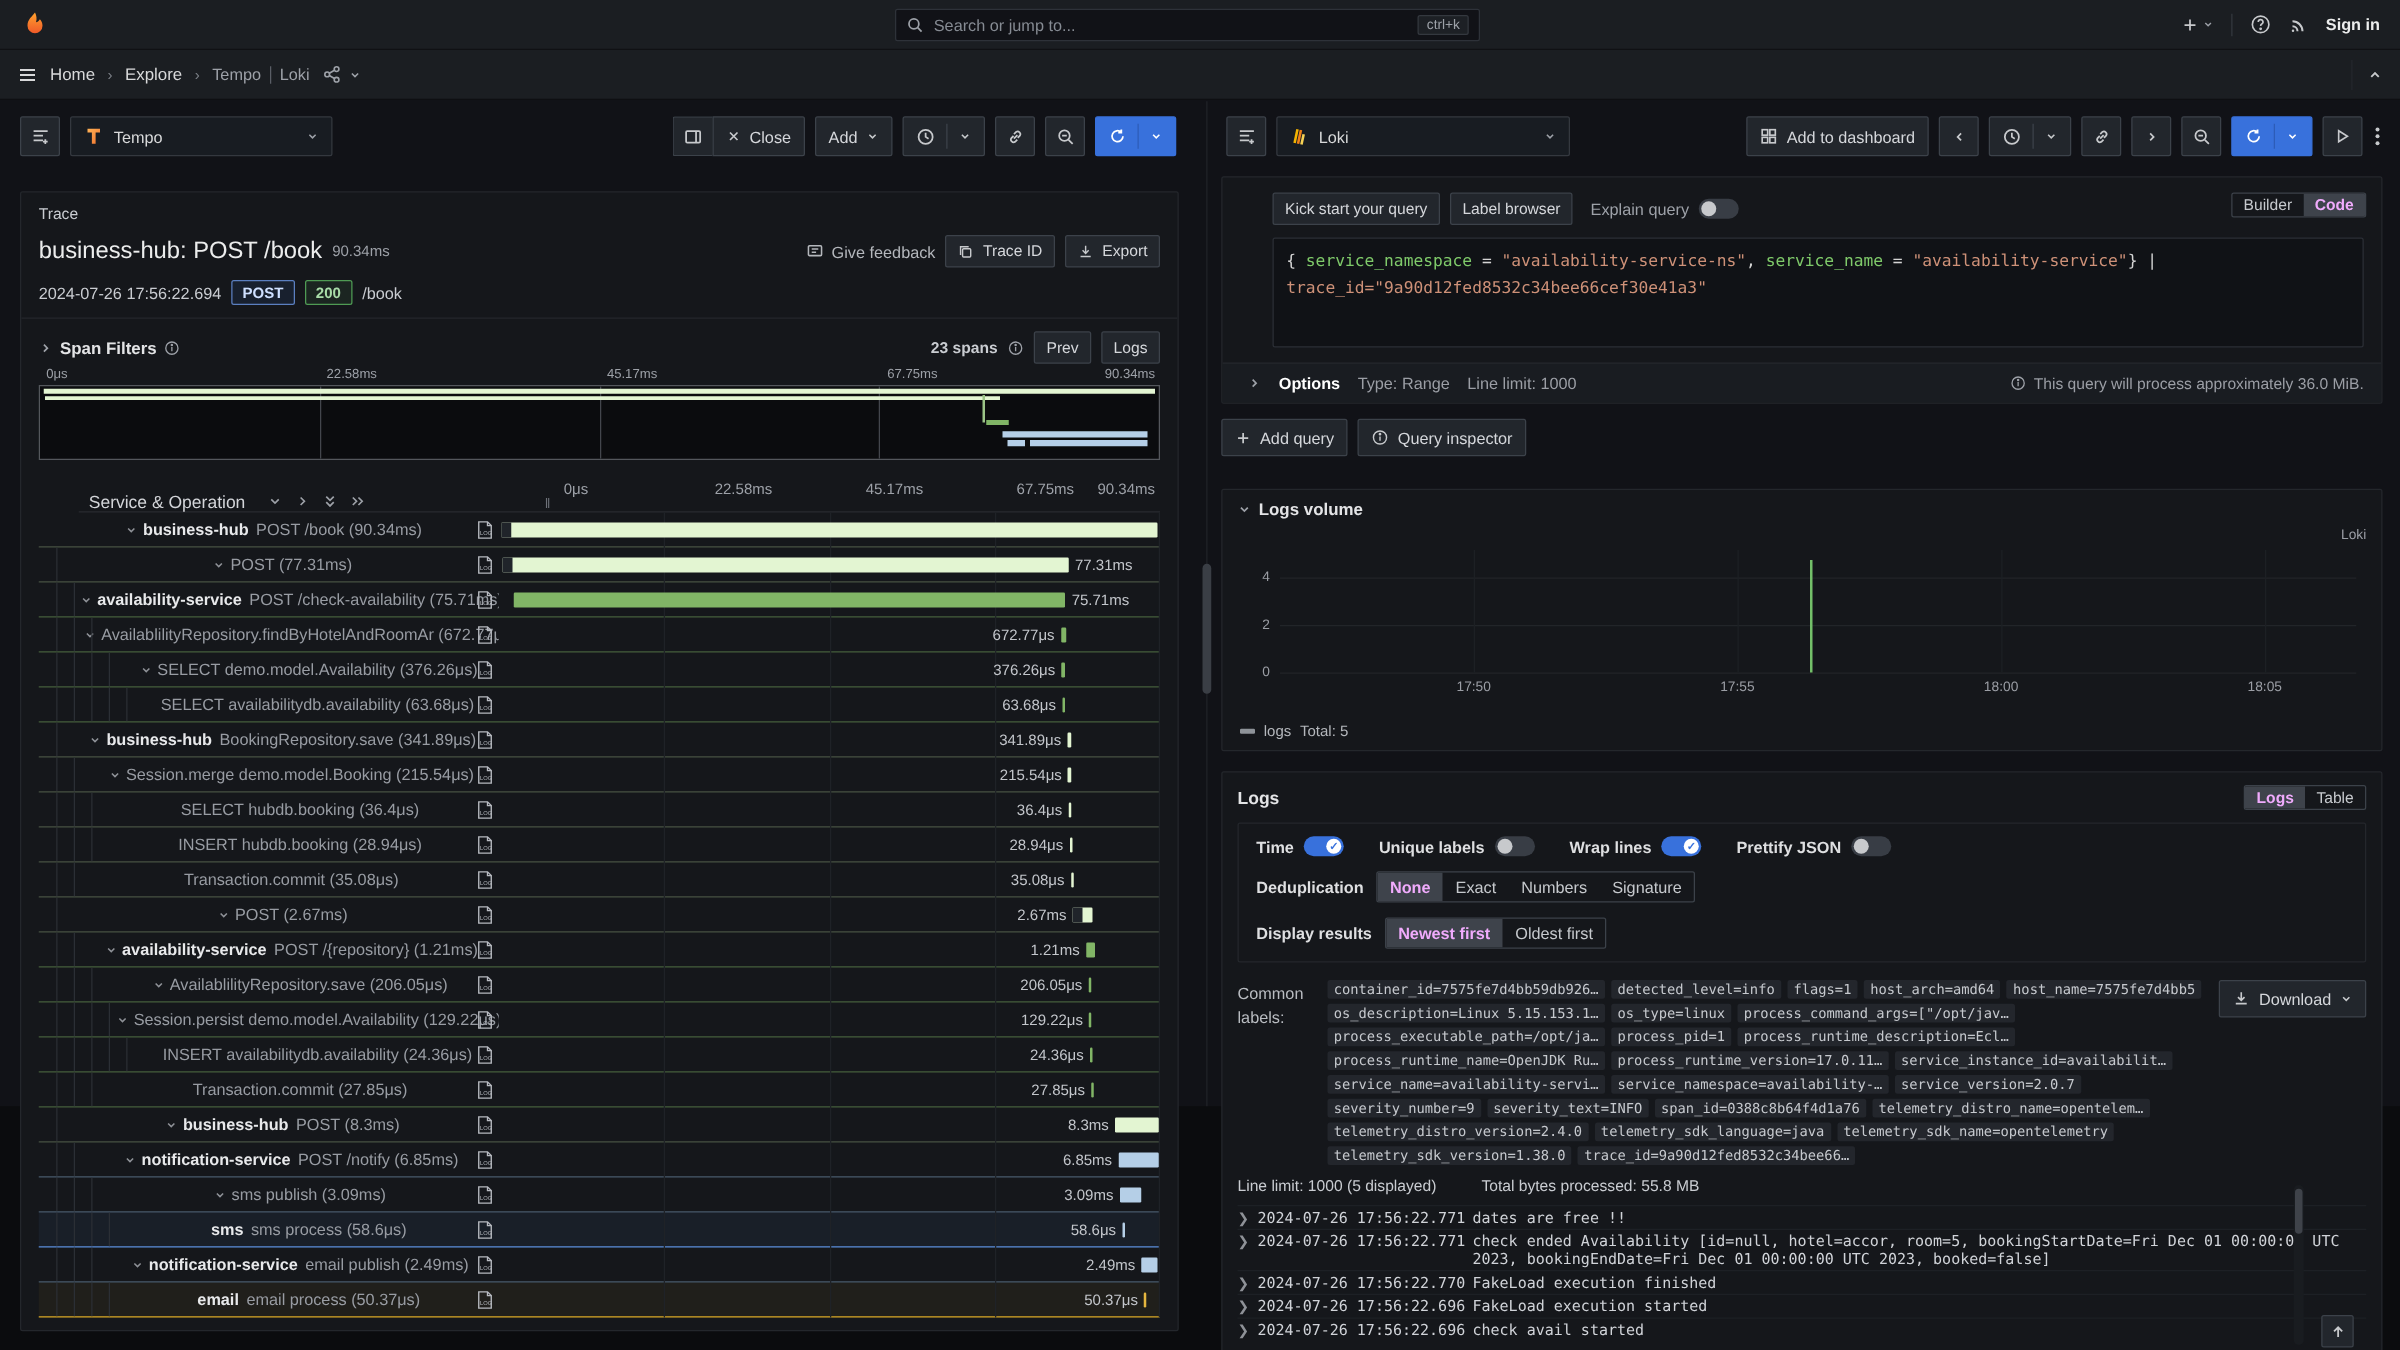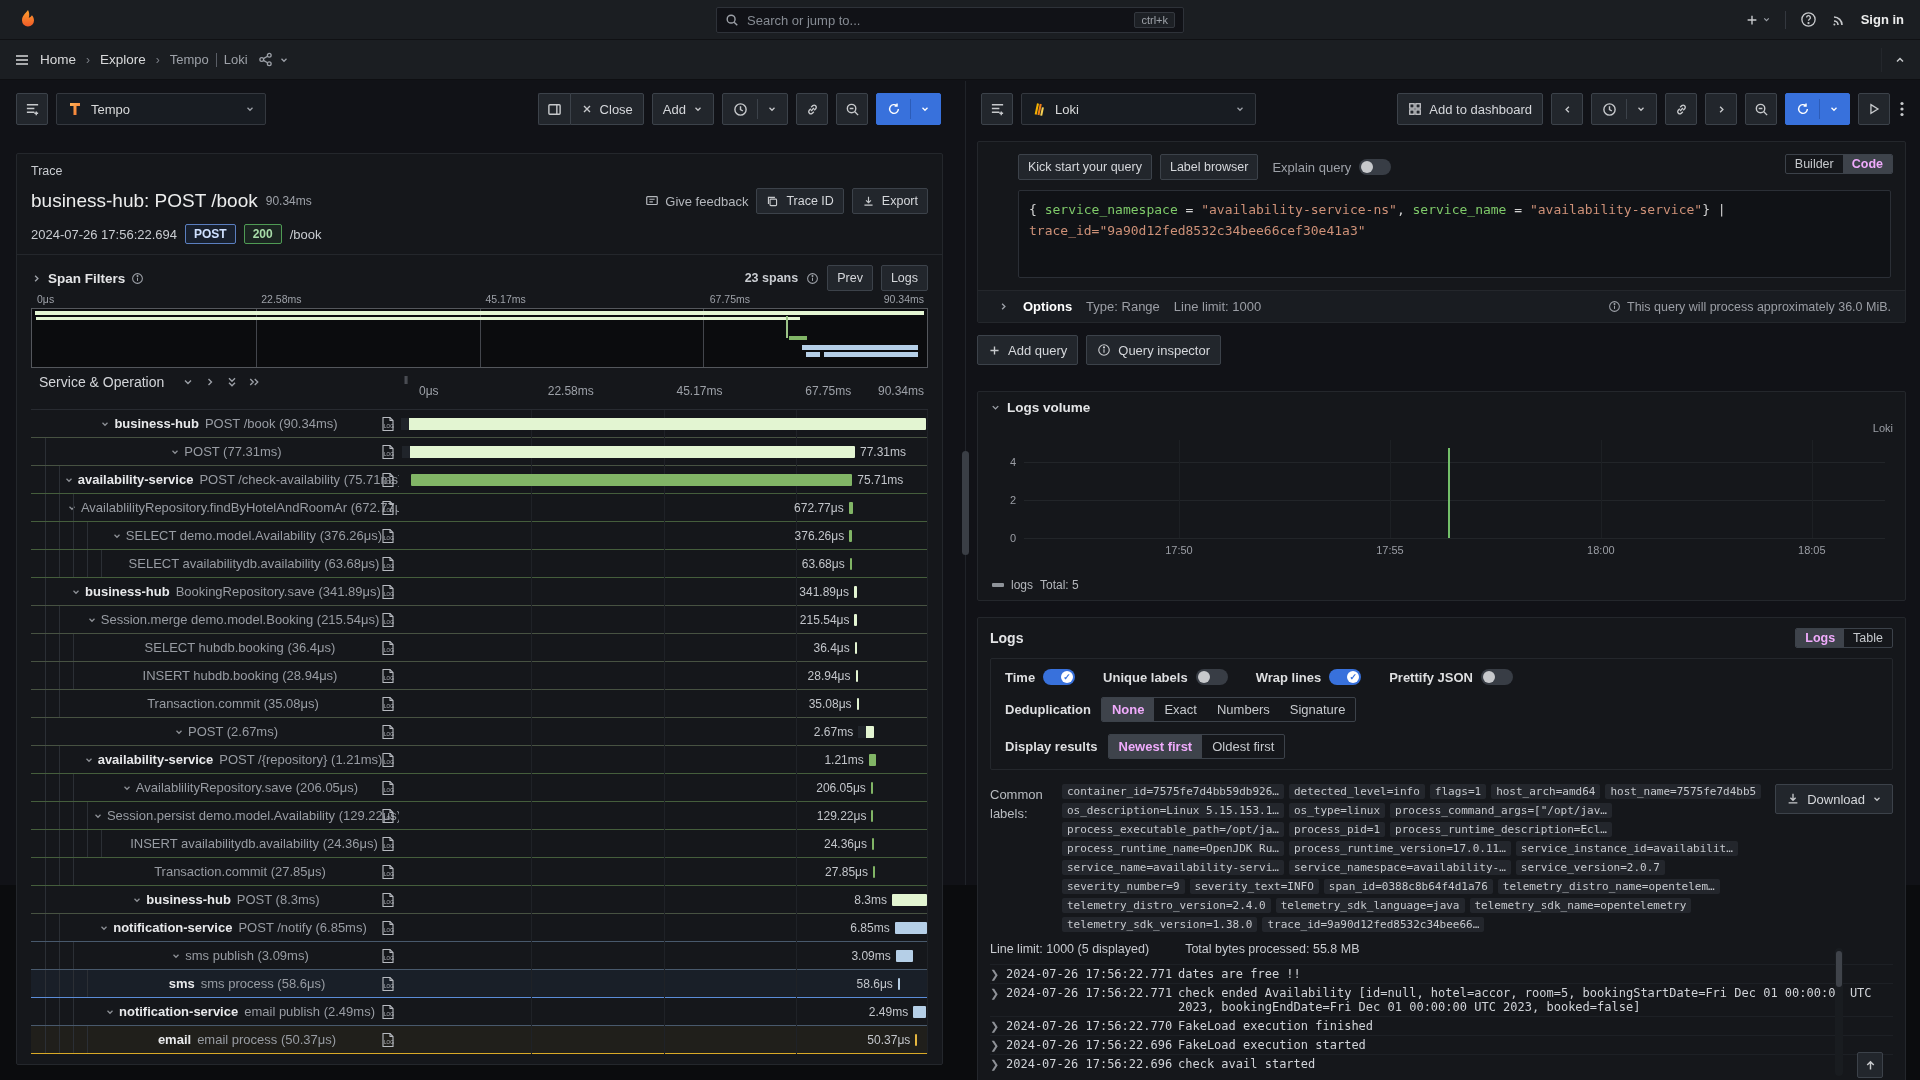--- a/index.html
+++ b/index.html
@@ -86,21 +86,21 @@
   .filters-row .title { font-size:13.5px; font-weight:700; color:#e3e4e6; margin:0 6px; }
   .filters-right { margin-left:auto; display:flex; align-items:center; gap:8px; color:#c9ccd1; font-size:12.5px; }
   .muted { color:#9da1a8; }
 
   .ruler { position:relative; height:15px; font-size:10.5px; color:#9da1a8; }
   .ruler .tick { position:absolute; top:0; }
   .minimap { position:relative; height:60px; border:1px solid #54575c; background:#0b0c0e; overflow:hidden; }
   .minimap .grid { position:absolute; top:0; bottom:0; width:1px; background:#43464c; }
   .mm { position:absolute; }
 
-  .tgrid-head { display:flex; height:36px; margin-top:6px; border-bottom:1px solid #282b31; align-items:flex-start; }
+  .tgrid-head { display:flex; height:36px; margin-top:6px; border-bottom:1px solid #282b31; align-items:flex-end;margin-left:32px; }
   .tgrid-head .svc { width:368px; display:flex; align-items:center; gap:10px; padding-left:8px; color:#d3d5d9; font-size:14px; }
   .tgrid-head .svc .hicons { display:flex; gap:10px; color:#9da1a8; margin-left:8px; }
   .tgrid-head .resizer { width:14px; color:#6e727a; text-align:center; font-size:11px; }
   .tgrid-head .rruler { flex:1; position:relative; height:100%; font-size:12px; color:#9da1a8; }
   .tgrid-head .rruler .tick { position:absolute; top:10px; }
 
   .srows { position:relative; }
   .srow { display:flex; height:28px; border-bottom:1px solid rgba(125,135,145,.16); cursor:pointer; }
   .sname { width:368px; position:relative; display:flex; align-items:center; overflow:hidden; white-space:nowrap;justify-content:center; }
   .sname .guide { position:absolute; top:0; bottom:-1px; width:1px; background:#2b2f35; }

